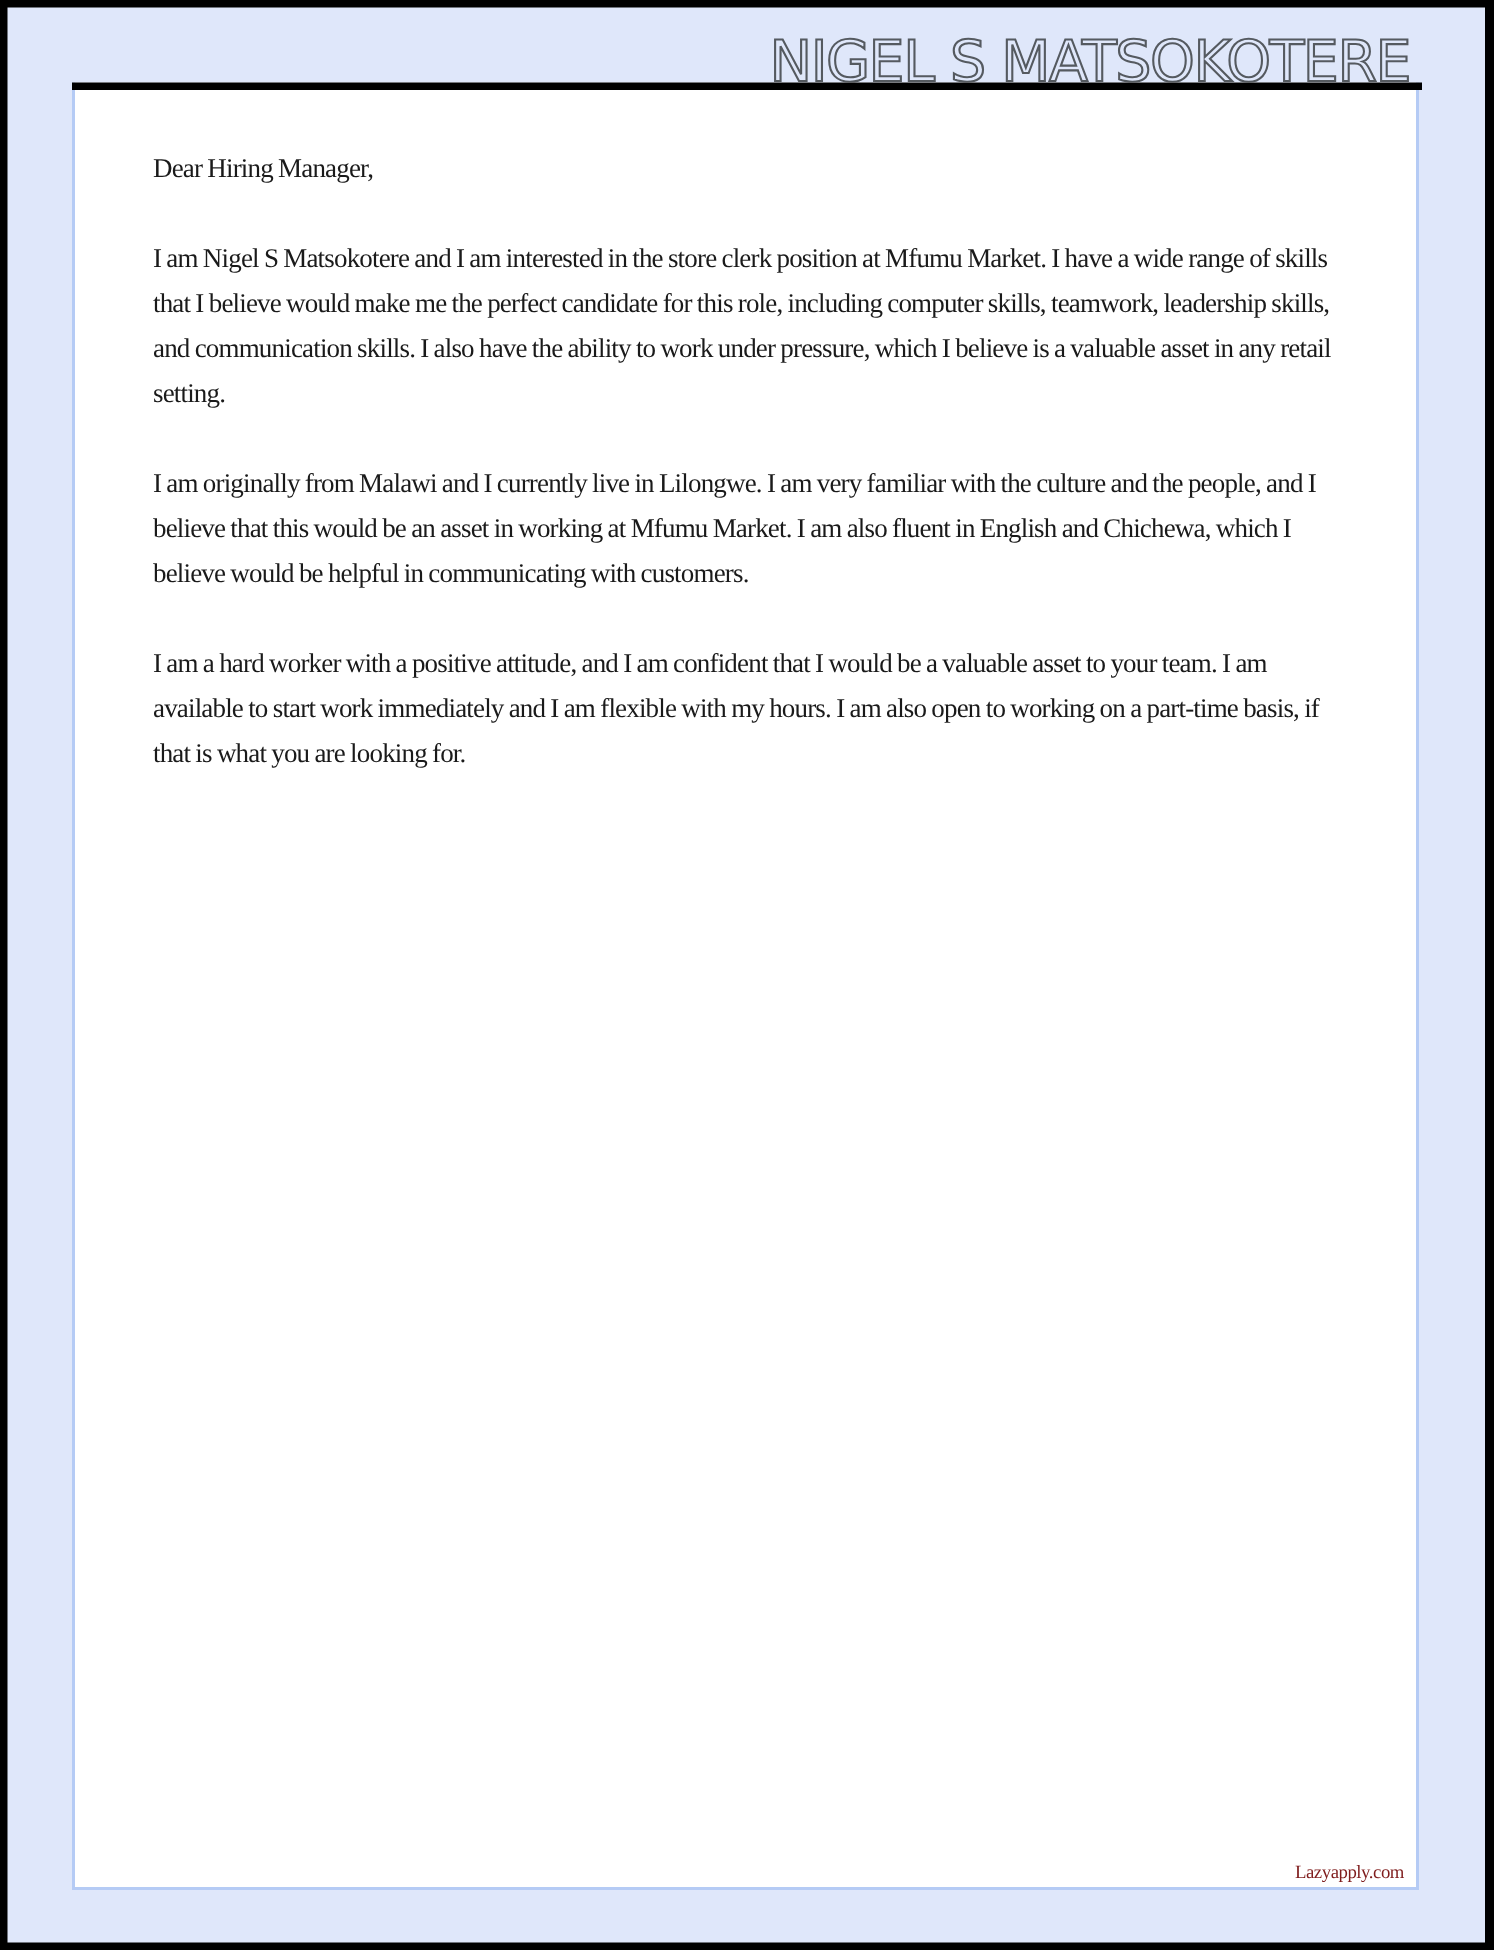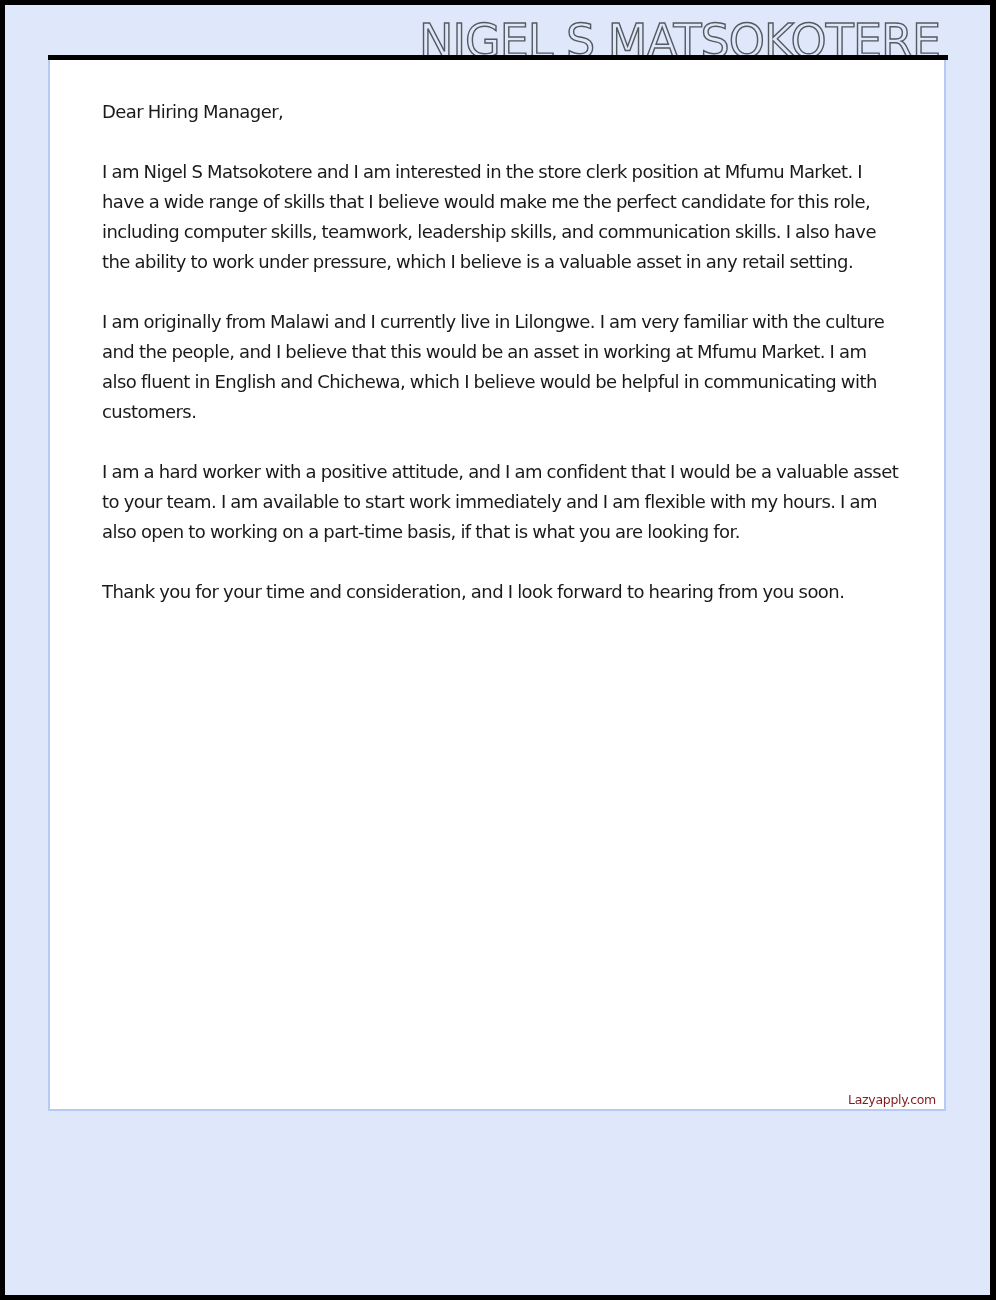--- a/index.html
+++ b/index.html
@@ -20,41 +20,42 @@
       top: 5px;
       width: 985px;
       height: 1290px;
       background: #dfe7fa;
     }
     .name-header {
       position: absolute;
       right: 50px;
       top: 12px;
       font-family: "DejaVu Sans", "Liberation Sans", sans-serif;
-      font-size: 46px;
+      font-size: 38px;
       font-weight: normal;
       letter-spacing: -1px;
       color: #dfe7fa;
       -webkit-text-stroke: 1.4px #555a60;
       line-height: 48px;
       white-space: nowrap;
       margin: 0;
       text-align: center;
     }
     .page {
       position: absolute;
       left: 48px;
       top: 55px;
       width: 898px;
-      height: 1056px;
+      height: 1205px;
       background: #ffffff;
       border-left: 2px solid #b5cbf5;
       border-right: 2px solid #b5cbf5;
       border-bottom: 2px solid #b5cbf5;
       box-sizing: border-box;
+      font-family: Liberation Serif, serif;
     }
     .top-rule {
       position: absolute;
       left: 48px;
       top: 55px;
       width: 900px;
       height: 5px;
       background: #000000;
     }
     .letter {
@@ -98,18 +99,17 @@
 <div class="frame">
   <h1 class="name-header">NIGEL S MATSOKOTERE</h1>
 </div>
 
 <div class="page">
   <div class="letter">
     <p class="salutation">Dear Hiring Manager,</p>
     <p>I am Nigel S Matsokotere and I am interested in the store clerk position at Mfumu Market. I have a wide range of skills that I believe would make me the perfect candidate for this role, including computer skills, teamwork, leadership skills, and communication skills. I also have the ability to work under pressure, which I believe is a valuable asset in any retail setting.</p>
     <p>I am originally from Malawi and I currently live in Lilongwe. I am very familiar with the culture and the people, and I believe that this would be an asset in working at Mfumu Market. I am also fluent in English and Chichewa, which I believe would be helpful in communicating with customers.</p>
     <p>I am a hard worker with a positive attitude, and I am confident that I would be a valuable asset to your team. I am available to start work immediately and I am flexible with my hours. I am also open to working on a part-time basis, if that is what you are looking for.</p>
-    <p class="closing">Thank you for your time and consideration, and I look forward to hearing from you soon.</p>
   </div>
   <div class="footer-brand">Lazyapply.com</div>
 </div>
 
 <div class="top-rule"></div>
 
 </body></html>

